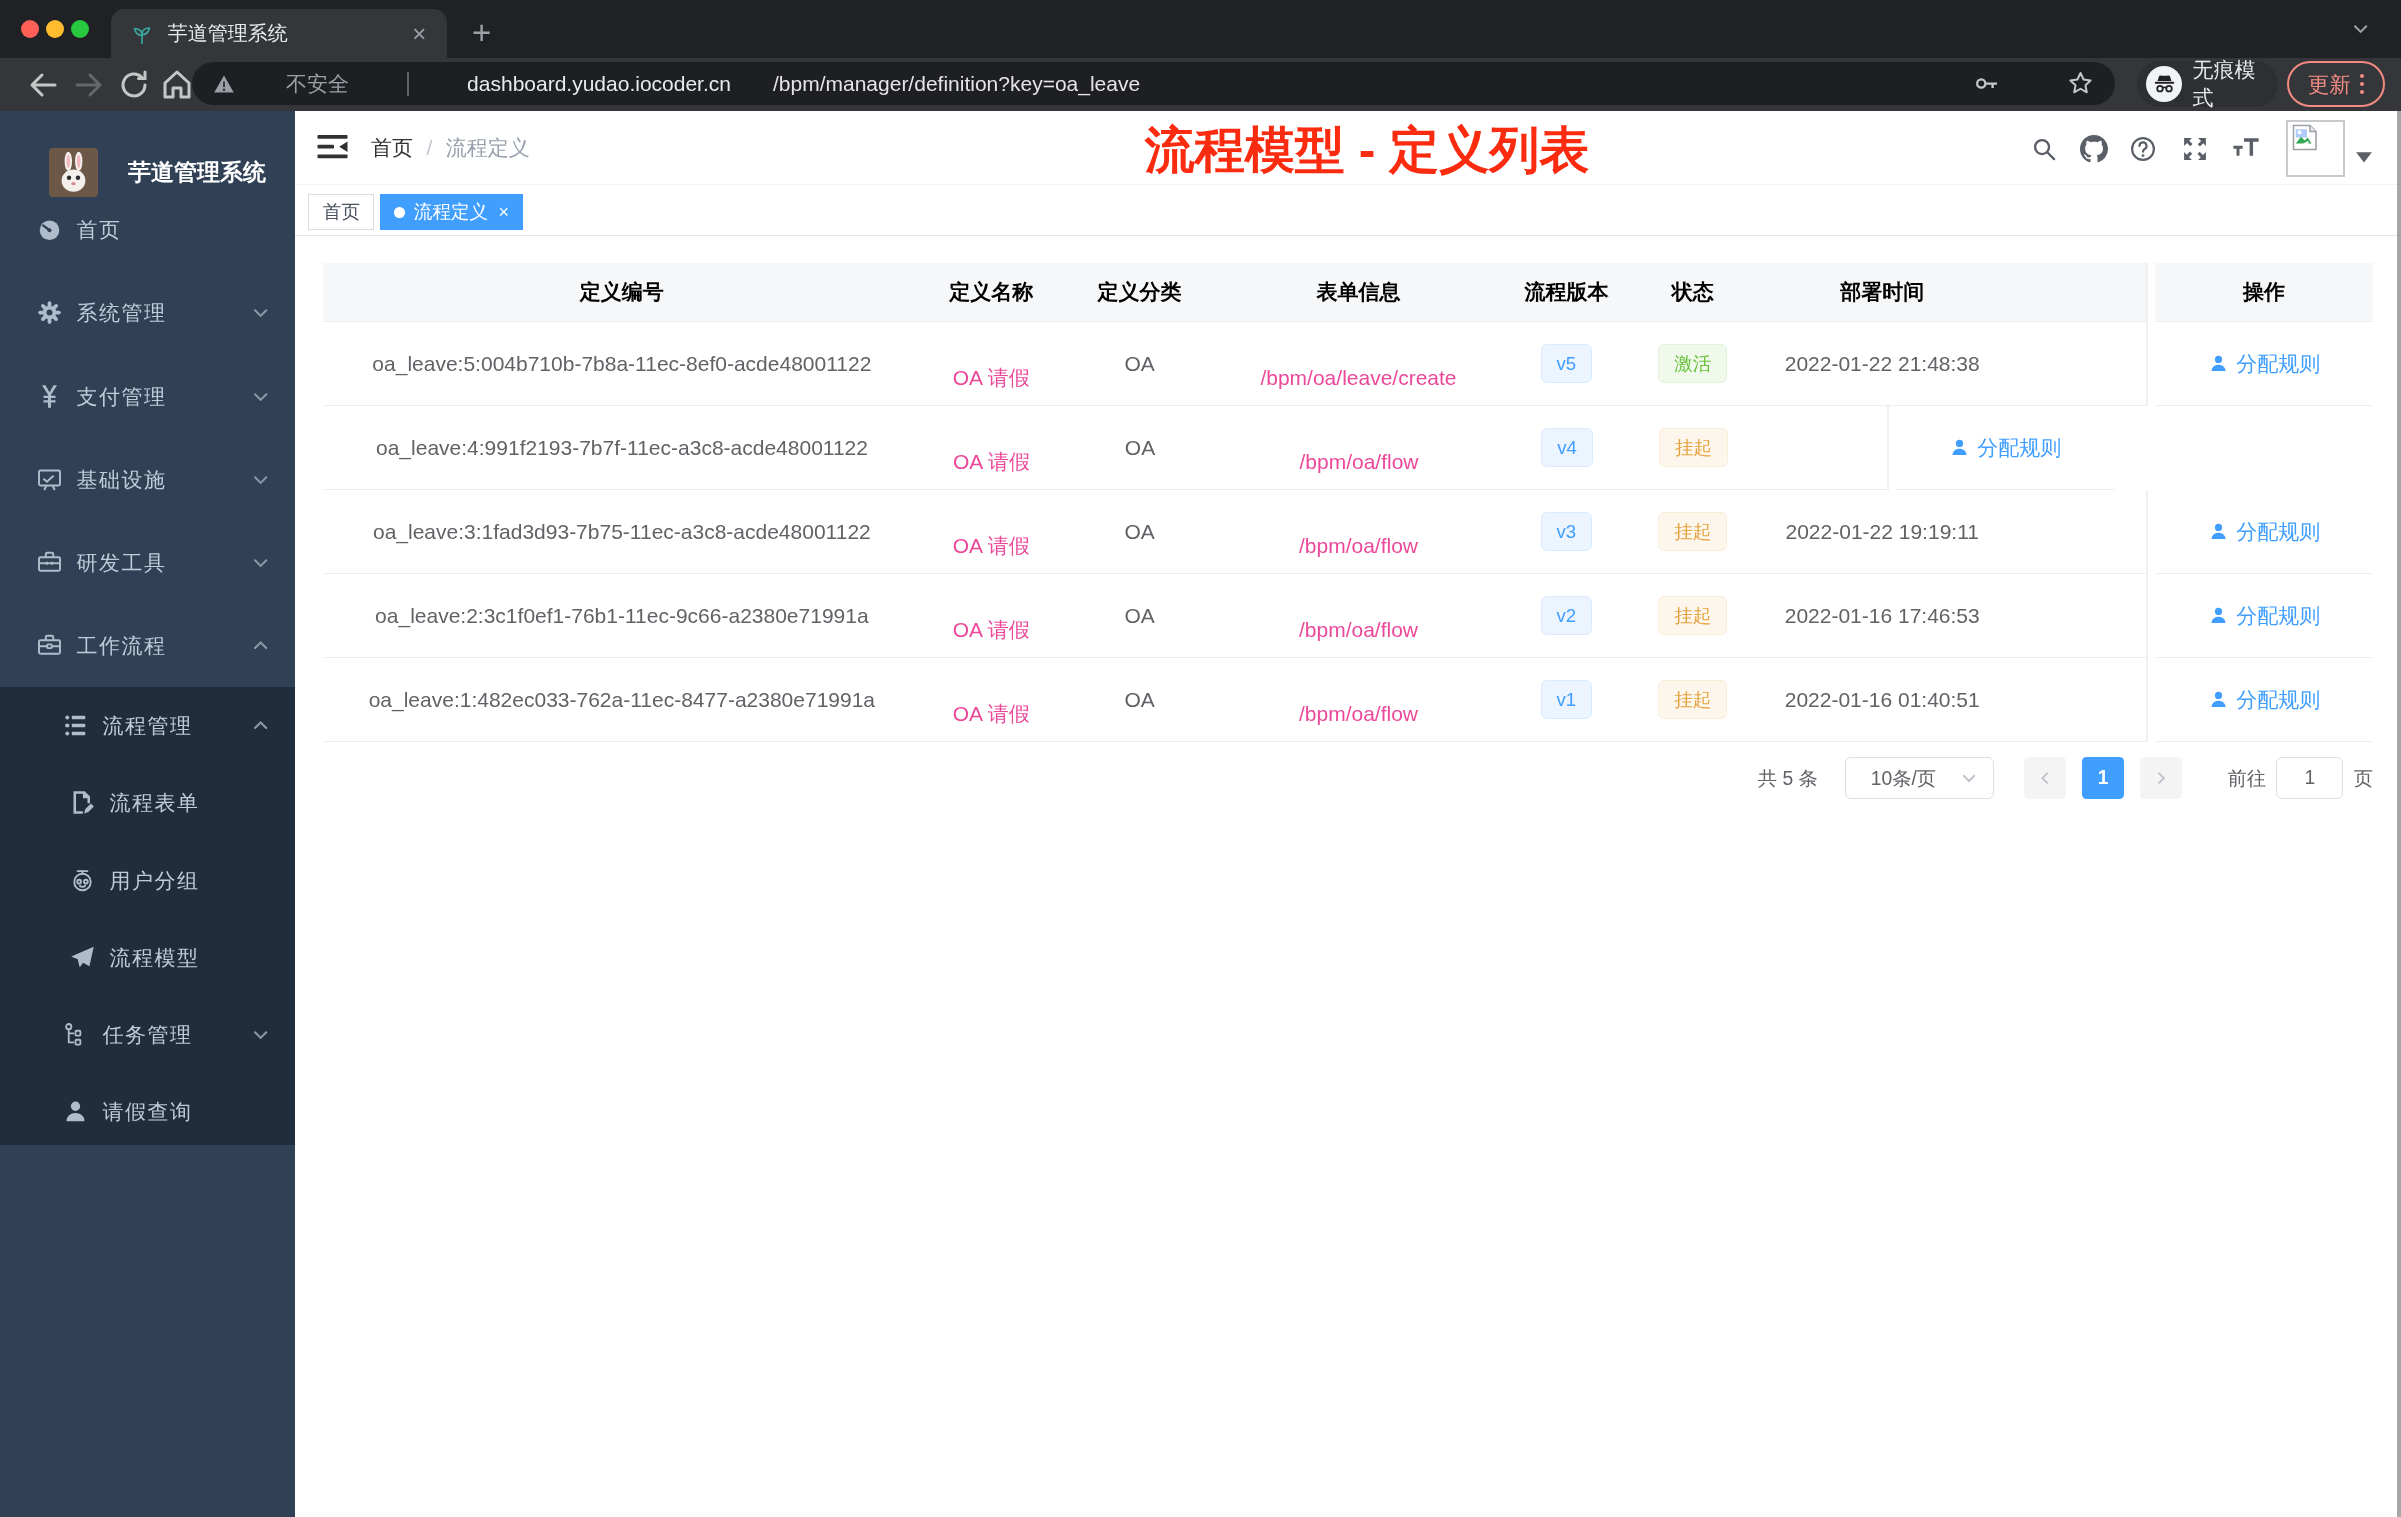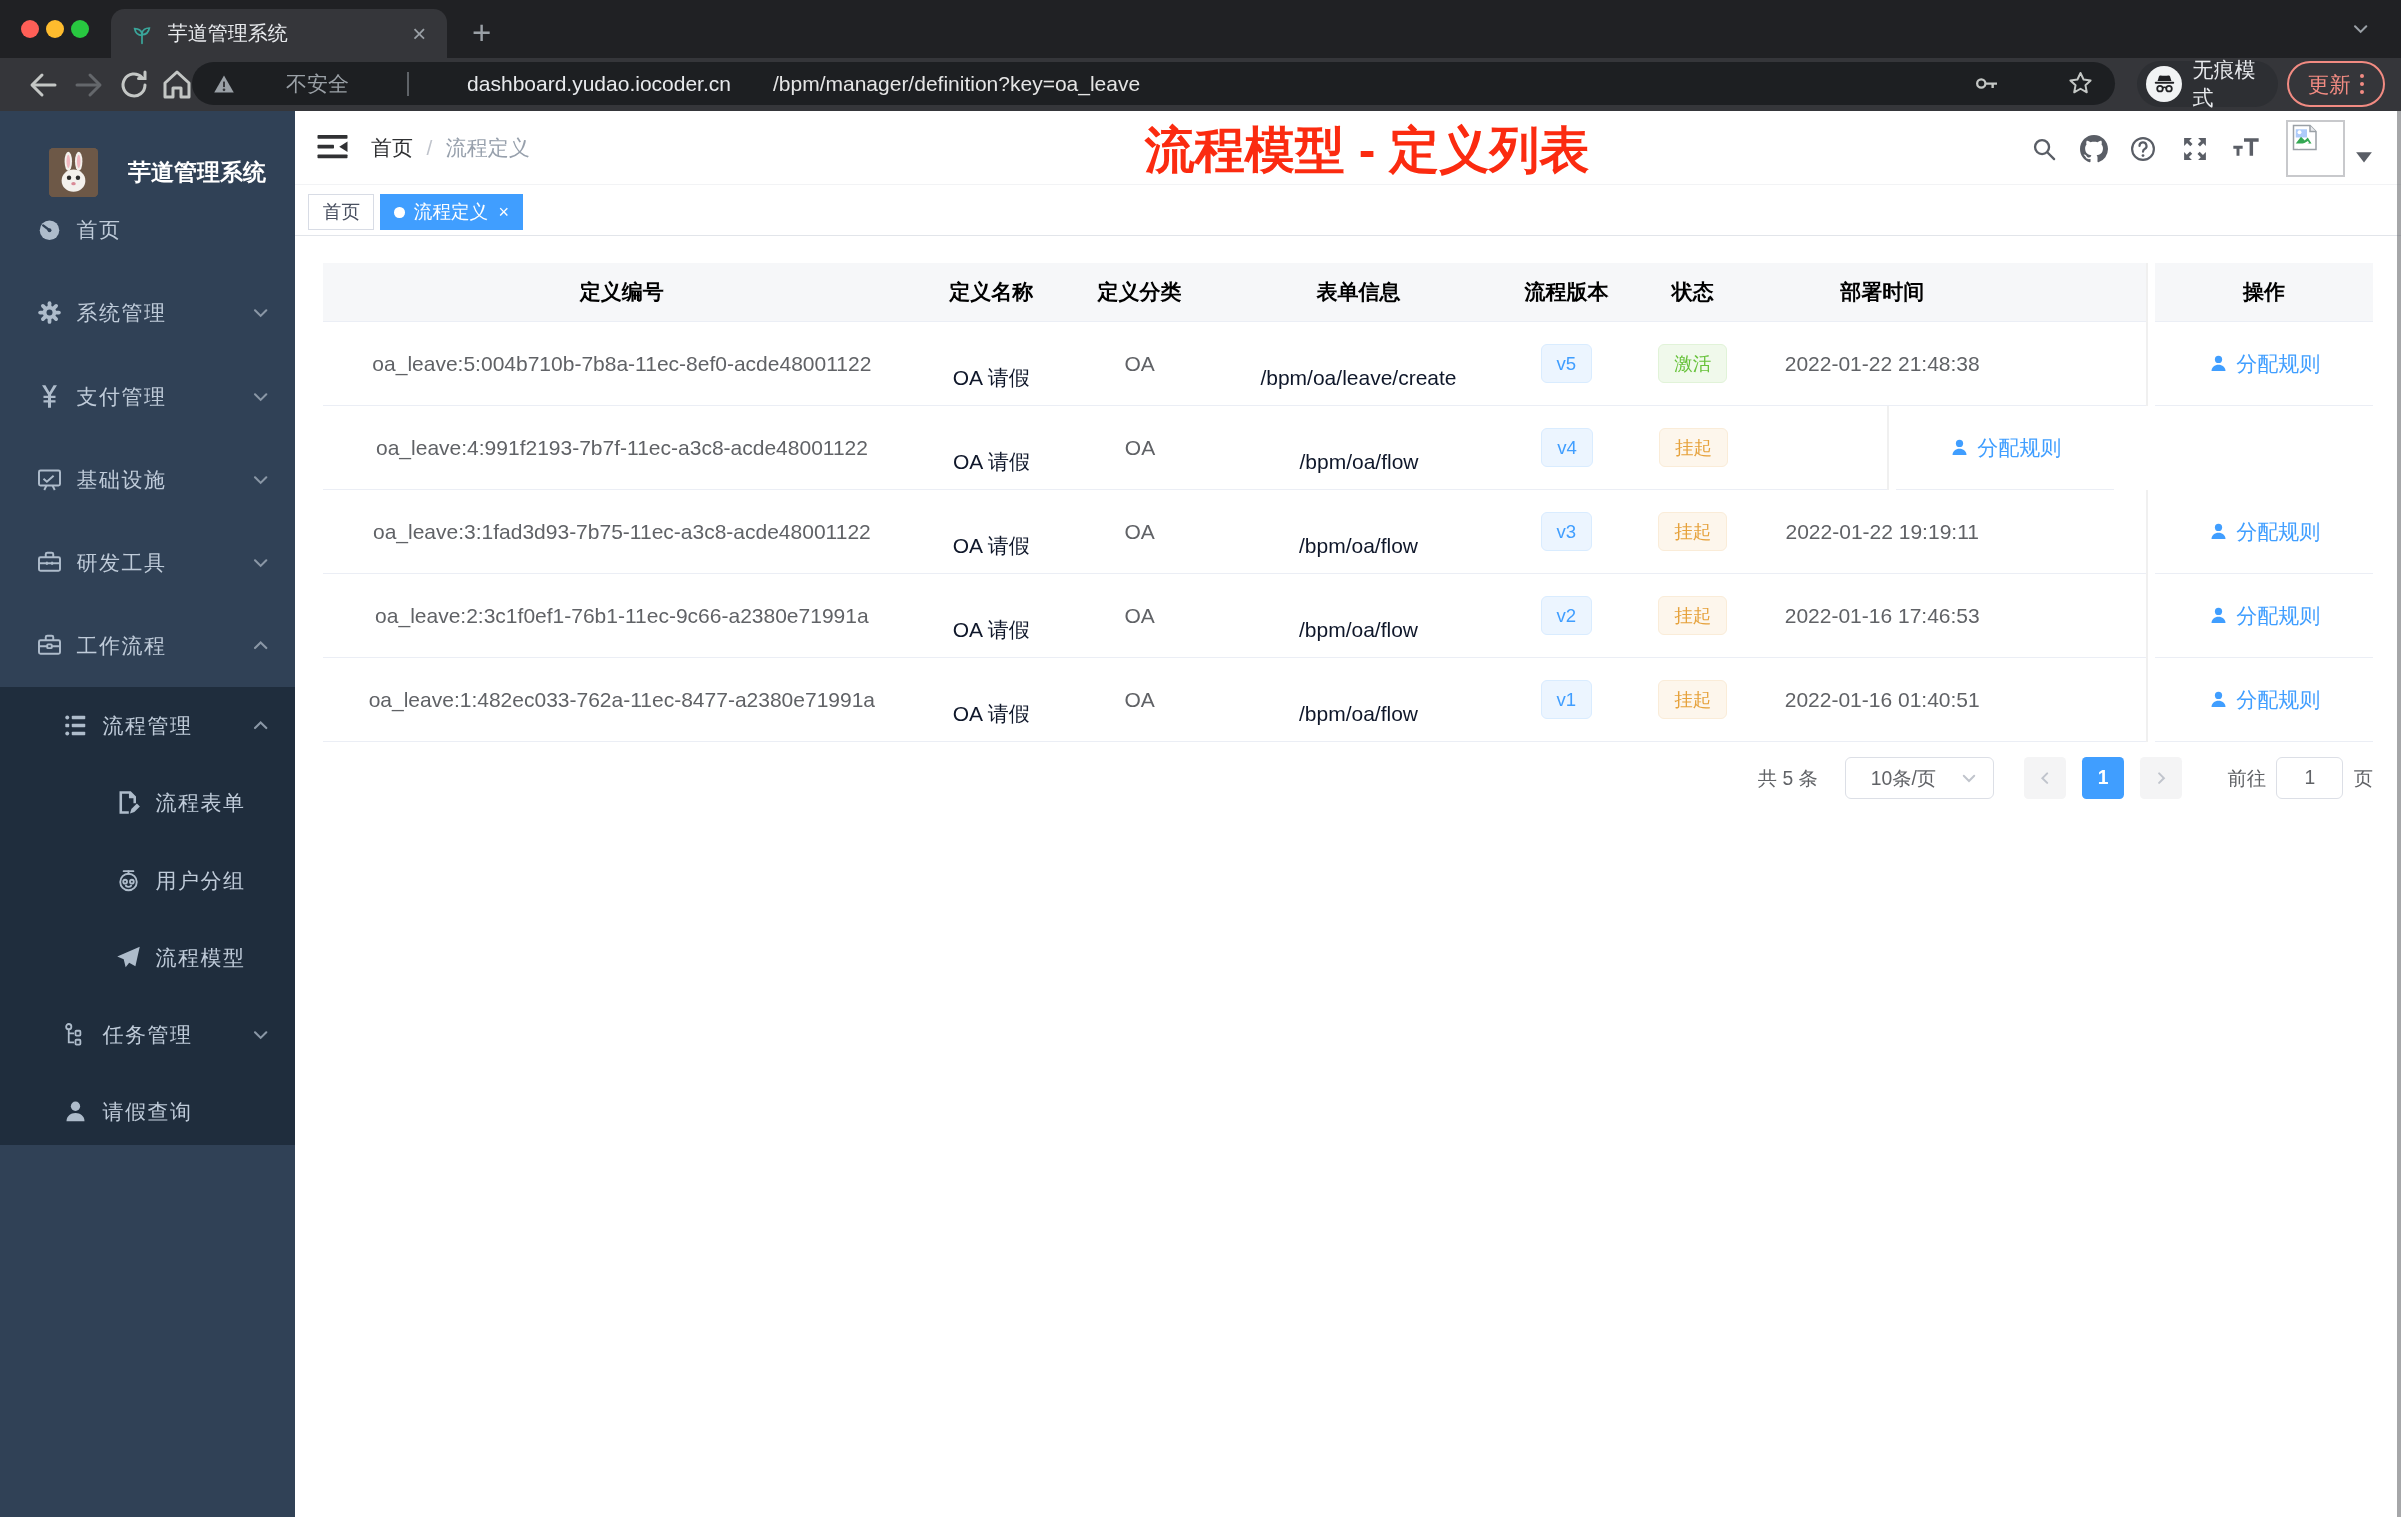--- a/index.html
+++ b/index.html
@@ -60,21 +60,21 @@
   #logo-row { position:absolute; left:0; top:12px; width:295px; height:98px; display:flex; align-items:center; }
   #logo-avatar { width:49px; height:49px; margin-left:49px; border-radius:4.5px; overflow:hidden; flex:none; background:#6b5b4e; }
   #logo-title { margin-left:30px; color:#ffffff; font-weight:bold; font-size:23px; white-space:nowrap; }
   .menu-item { position:absolute; left:0; width:295px; display:flex; align-items:center; color:#bfcbd9; font-size:21px; letter-spacing:1.5px; }
   .menu-item .mi-icon { width:27px; height:27px; color:#aebccb; flex:none; }
   .menu-item .mi-label { margin-left:13.4px; white-space:nowrap; }
   .menu-item .mi-arrow { position:absolute; right:25px; width:19.3px; height:19.3px; color:#8a97a6; }
   .menu-item .mi-arrow.up svg { transform:rotate(180deg); }
   .lvl1 { padding-left:36px; height:83px; }
   .lvl2 { padding-left:62px; height:77px; }
-  .lvl3 { padding-left:115px; height:77px; }
+  .lvl3 { padding-left:69px; height:77px; }
 
   
   #main { position:absolute; left:295px; top:111px; width:2107px; height:1406px; background:#ffffff; }
   #appheader { position:absolute; left:0; top:0; width:2107px; height:74px; background:#fff; border-bottom:1.5px solid #f2f3f5; }
   #fold-btn { position:absolute; left:21px; top:21px; width:33px; height:33px; color:#303133; }
   #breadcrumb { position:absolute; left:76px; top:0; height:74px; display:flex; align-items:center; font-size:21px; }
   #breadcrumb .bc-home { color:#303133; }
   #breadcrumb .bc-sep { color:#c0c4cc; margin:0 13.4px; }
   #breadcrumb .bc-current { color:#97a0ac; }
   #annotation-title {
@@ -101,21 +101,21 @@
   
   #table { position:absolute; left:28px; top:152px; width:2050px; }
   .trow, .thead-row { display:flex; width:2050px; }
   .cell { display:flex; align-items:center; justify-content:center; text-align:center; }
   .thead-row .cell { height:59px; background:#f6f7f9; border-bottom:1.5px solid #ebeef5; color:#000000; font-weight:bold; font-size:21px; }
   .trow .cell { height:84px; border-bottom:1.5px solid #ebeef5; font-size:21px; color:#606266; }
   .thead-row .c8, .trow .c8 { background:#fff !important; border-bottom:none !important; position:relative; }
   .c8::before { content:''; position:absolute; left:0; top:0; bottom:0; width:1.5px; background:rgba(0,0,0,0.06); }
   .c0{width:598px}.c1{width:141px}.c2{width:156px}.c3{width:282px}.c4{width:134px}
   .c5{width:119px}.c6{width:260px}.c7{width:134px}.c8{width:9px}.c9{width:218px}
-  a.link { color:#0f172a; text-decoration:none;margin-top:28px; }
+  a.link { color:#ec4899; text-decoration:none;margin-top:28px; }
   .tag-badge { display:inline-flex; align-items:center; justify-content:center; height:39px; padding:0 15px; border-radius:6px; font-size:18.6px; }
   .tag-blue   { background:#ecf5ff; border:1.5px solid #d9ecff; color:#409eff; }
   .tag-green  { background:#f0f9eb; border:1.5px solid #e1f3d8; color:#67c23a; }
   .tag-orange { background:#fdf6ec; border:1.5px solid #faecd8; color:#e6a23c; }
   .action-link { display:inline-flex; align-items:center; gap:7.4px; color:#409eff; font-size:21px; }
   .action-link .ua-icon { width:21px; height:21px; color:#409eff; }
 
   
   #pagination { position:absolute; left:28px; top:646px; width:2050px; height:42px; display:flex; align-items:center; justify-content:flex-end; font-size:19.3px; color:#606266; }
   #page-total { margin-right:27px; }

